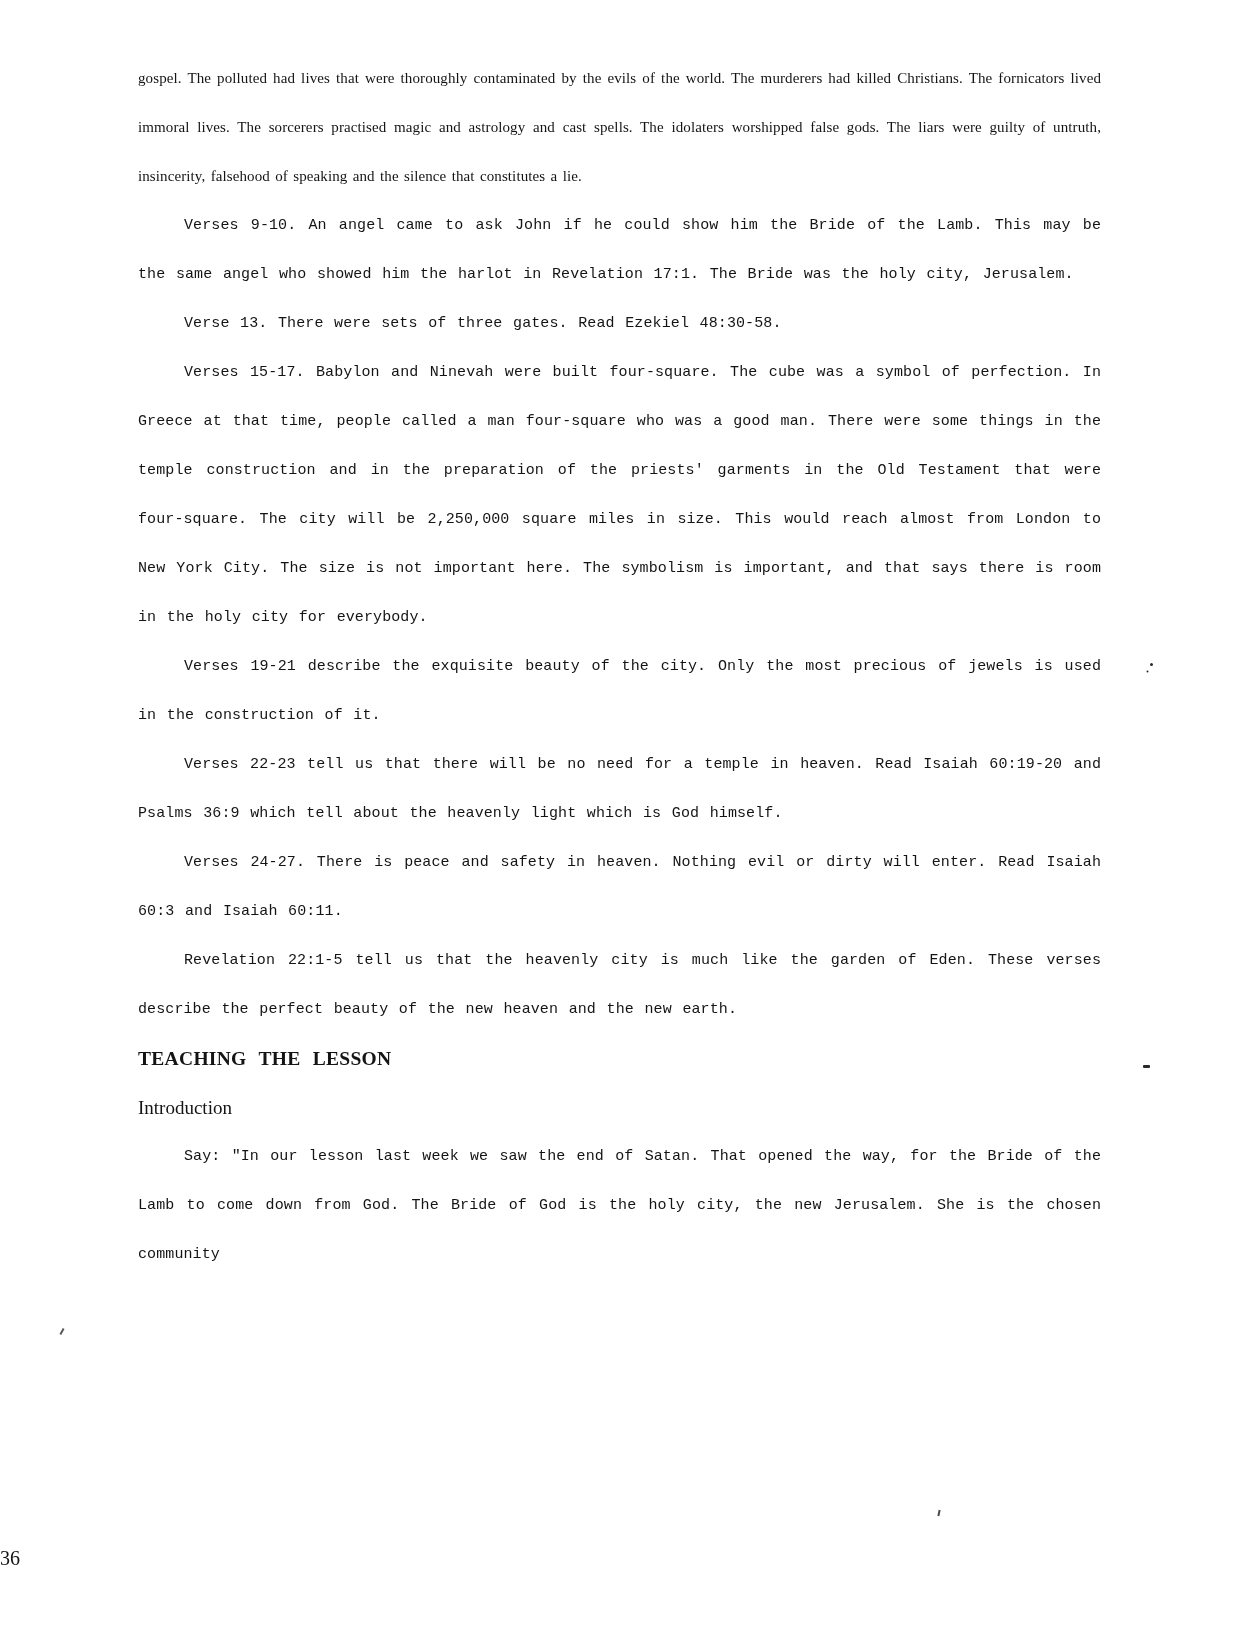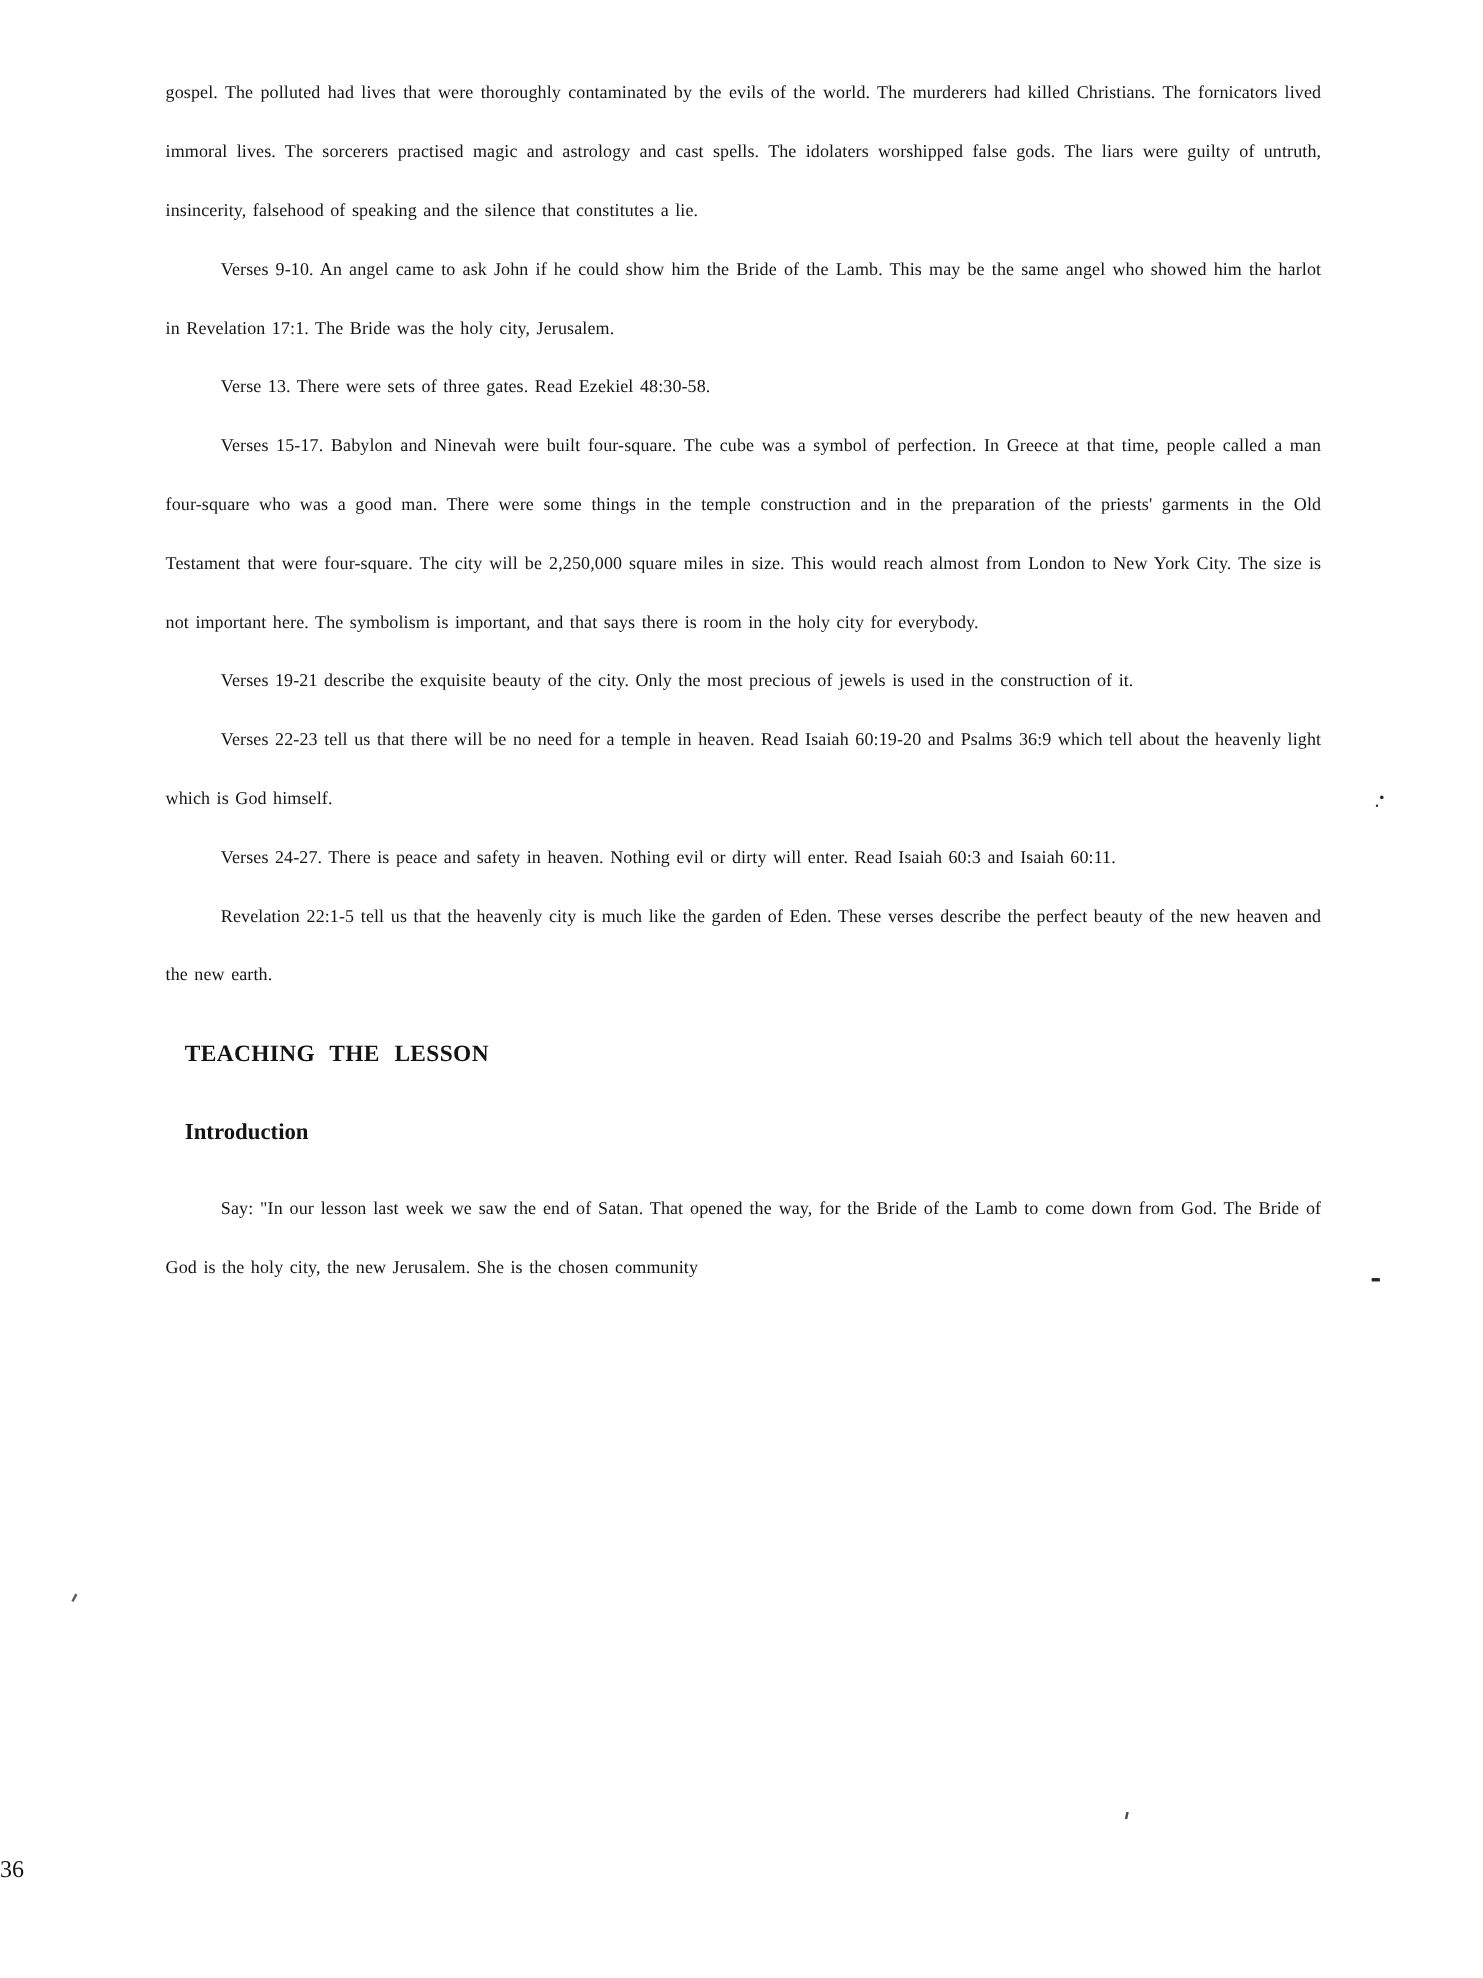--- a/index.html
+++ b/index.html
@@ -24,34 +24,35 @@
   .para {
     margin: 0;
     font-size: 15px;
     line-height: 49px;
     text-align: justify;
     word-spacing: 1.5px;
     letter-spacing: 0.1px;
   }
   .para.indent {
     text-indent: 46px;
+    font-family: Liberation Mono, monospace;
   }
   .heading {
-    margin: 16px;
+    margin: 0;
     font-size: 19.5px;
     line-height: 49px;
     font-weight: bold;
     word-spacing: 7px;
     letter-spacing: 0.3px;
   }
   .subheading {
-    margin: 16px;
+    margin: 0;
     font-size: 19px;
     line-height: 49px;
-    font-weight: bold;
+    font-weight: normal;
   }
   .page-number {
     position: absolute;
     top: 1544px;
     left: 0;
     width: 1236px;
     font-size: 20px;
     line-height: 28px;
   }
   

